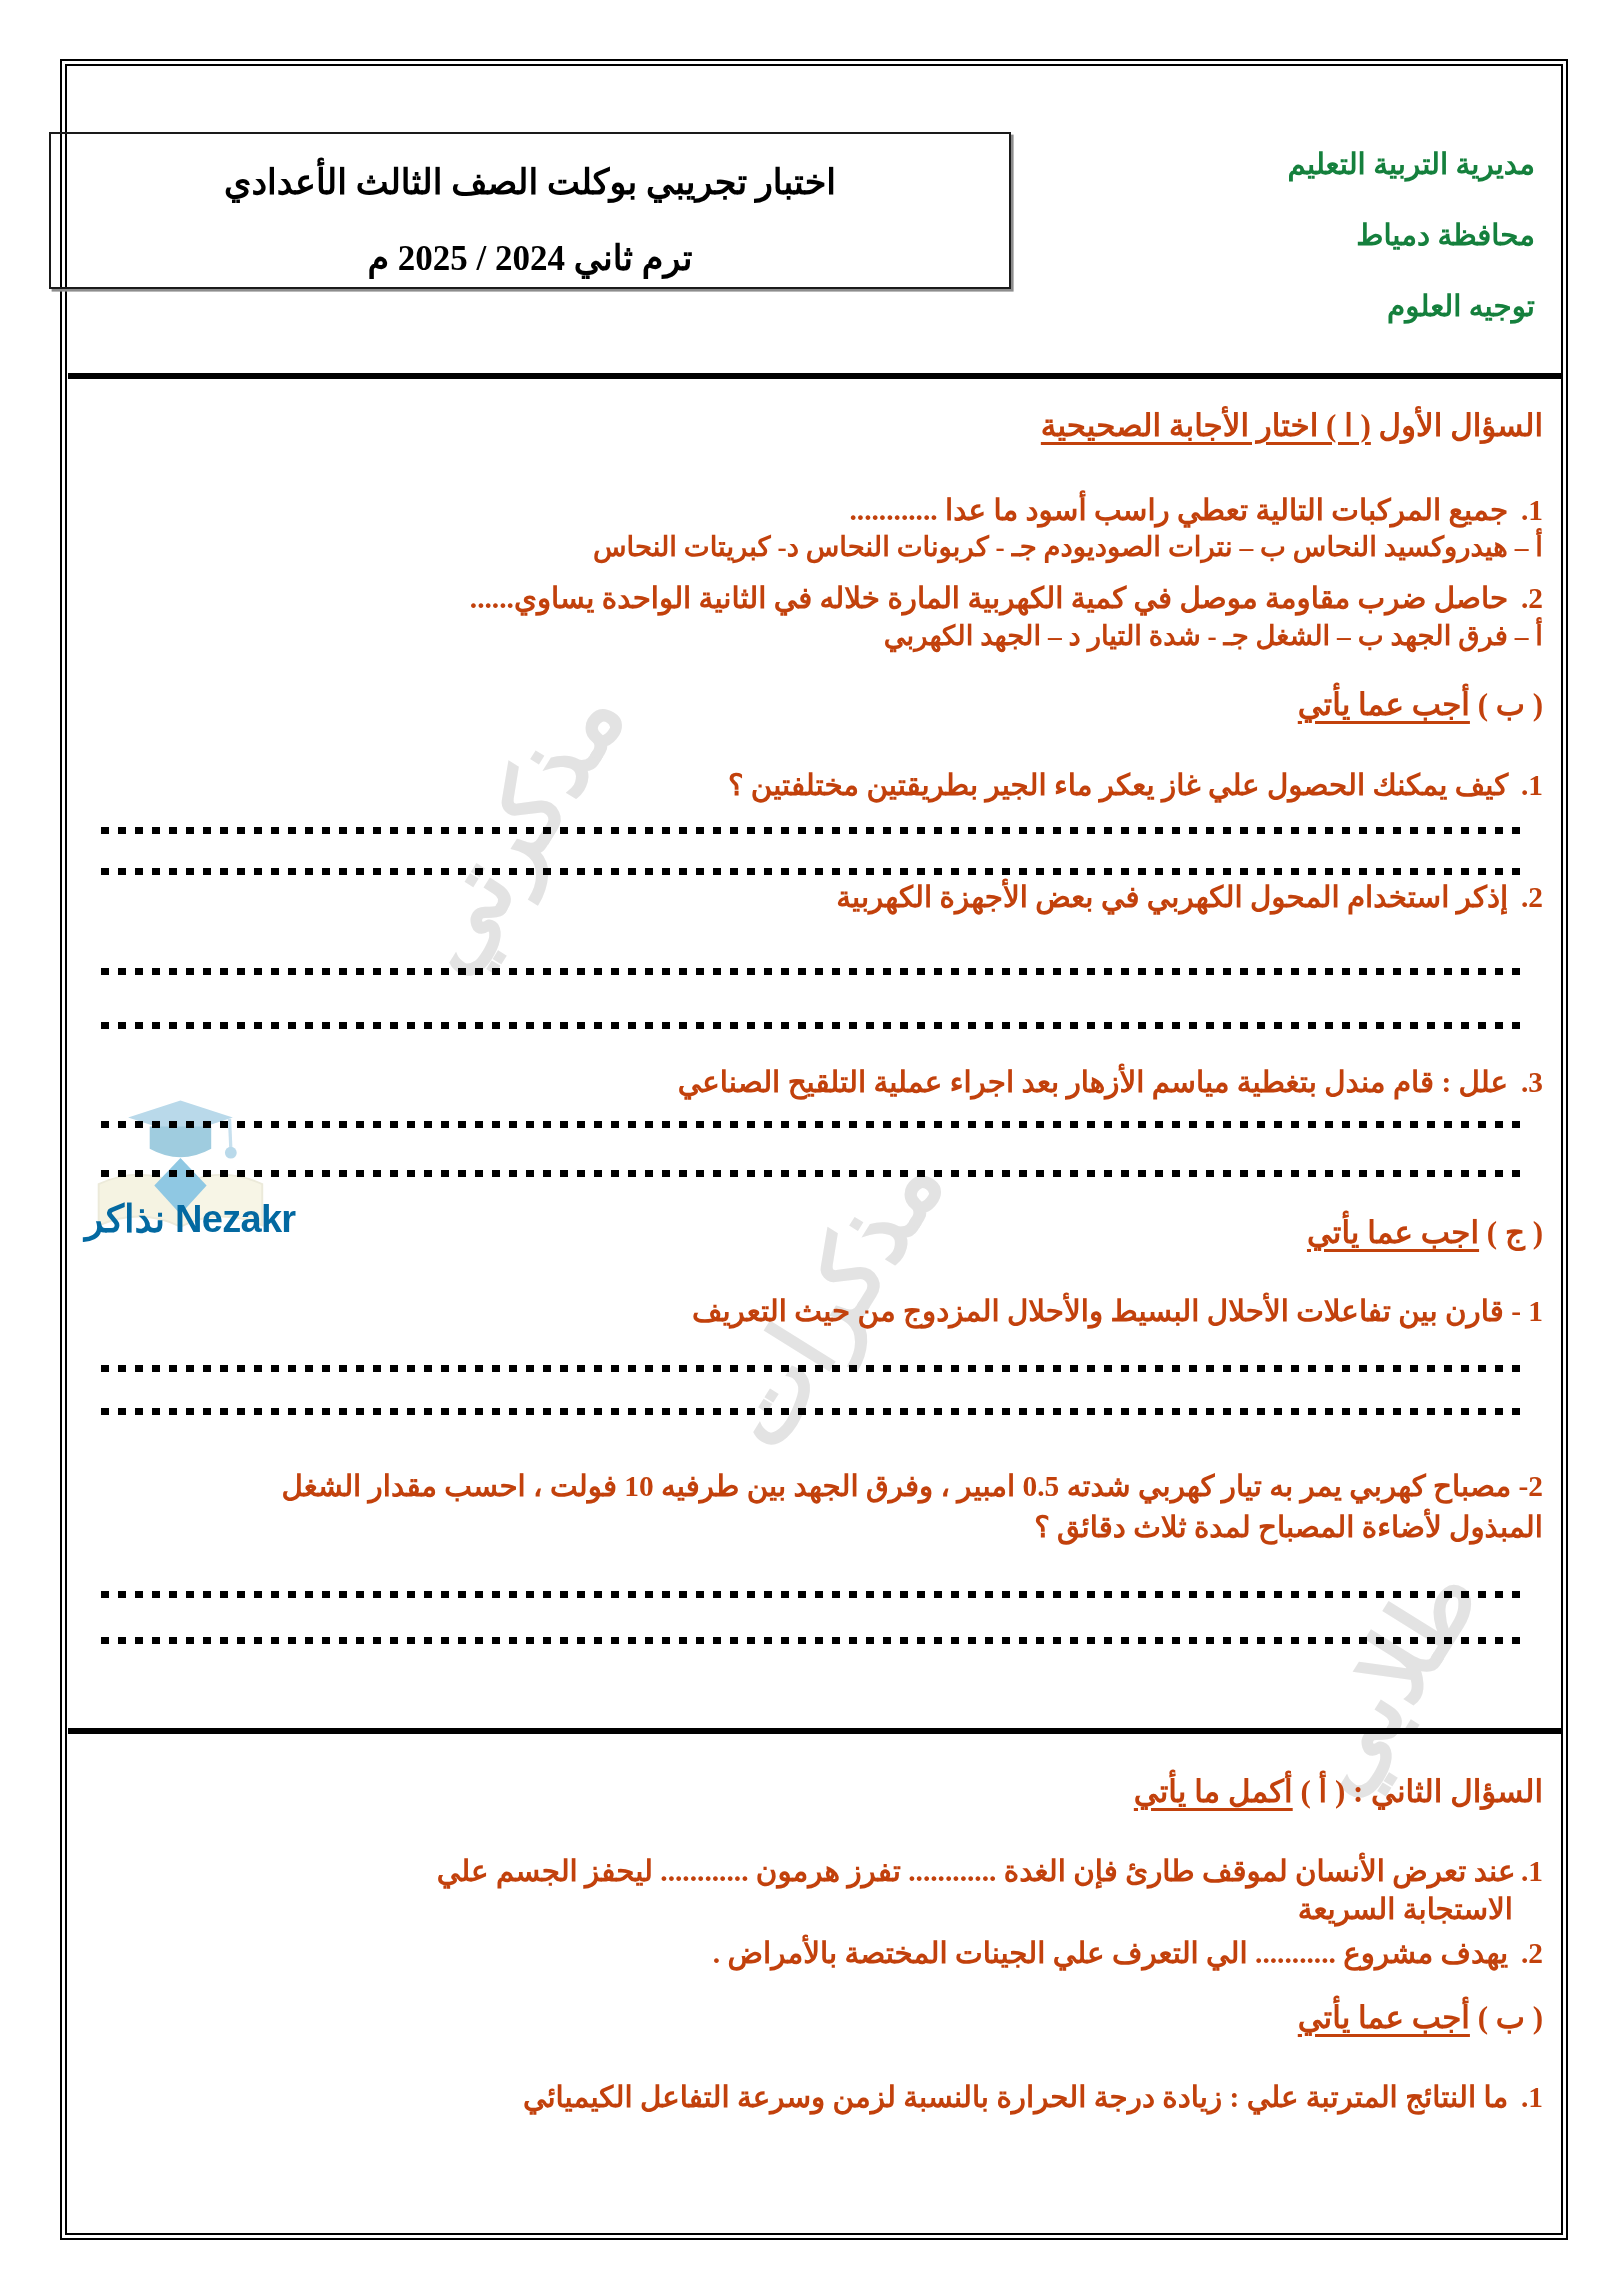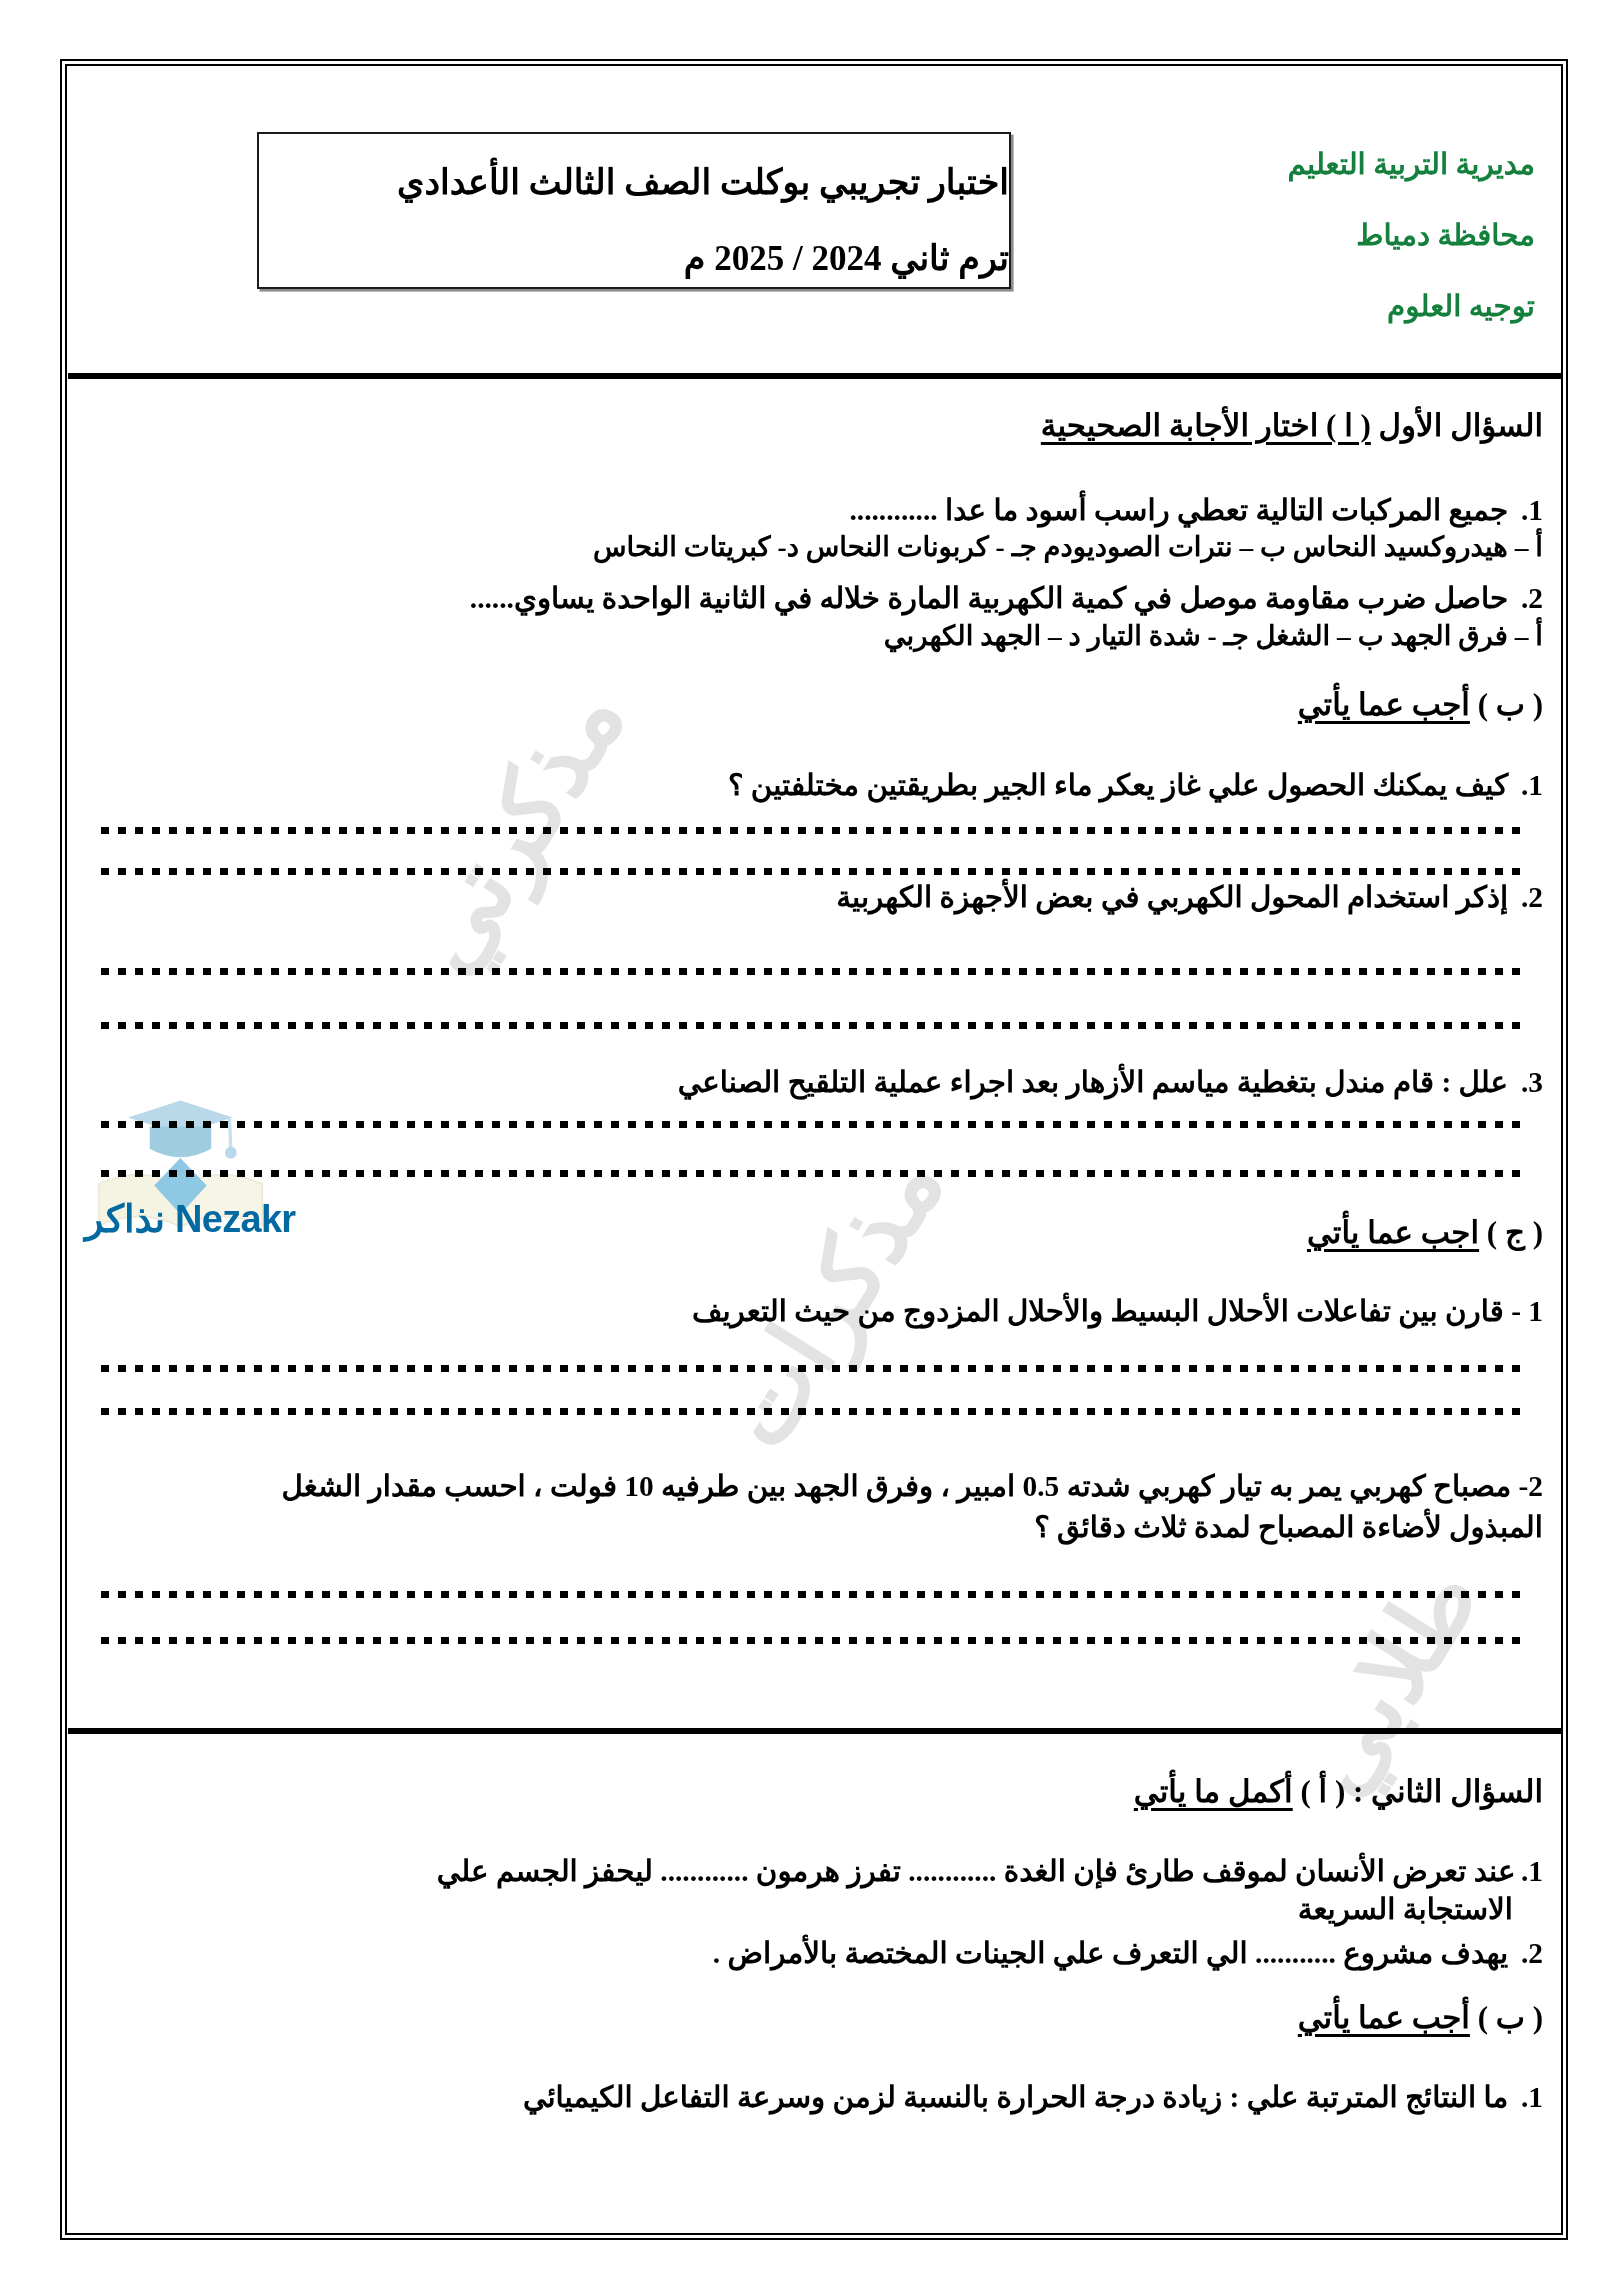--- a/index.html
+++ b/index.html
@@ -91,26 +91,26 @@
     font-size: 29.4px;
     font-weight: bold;
     line-height: 71px;
     color: #15803d;
   }
 
   #title-box {
     position: absolute;
     right: 550px;
     top: 65px;
-    width: 754px;
+    width: 962px;
     height: 157px;
     border: 2px solid #1a1a1a;
     box-shadow: 2.6px 2.6px 0 #8d8d8d;
     background: transparent;
-    text-align: right;
+    text-align: center;
   }
   #title-line1 {
     margin-top: 27.5px;
     font-size: 35px;
     font-weight: bold;
     letter-spacing: 0.7px;
   }
   #title-line2 {
     margin-top: 35px;
     font-size: 35px;
@@ -131,21 +131,21 @@
   #divider-2 { top: 1728px; }
 
   
   .content {
     position: absolute;
     z-index: 3;
     right: 79px;
     left: 79px;
     text-align: right;
     direction: rtl;
-    color: #000000;
+    color: #c2410c;
   }
 
   .sec-head {
     font-size: 31px;
     font-weight: bold;
     white-space: nowrap;
   }
   .sec-head .u { text-decoration: underline; text-decoration-thickness: 3.3px; text-underline-offset: 5.9px; }
 
   .q-line {

